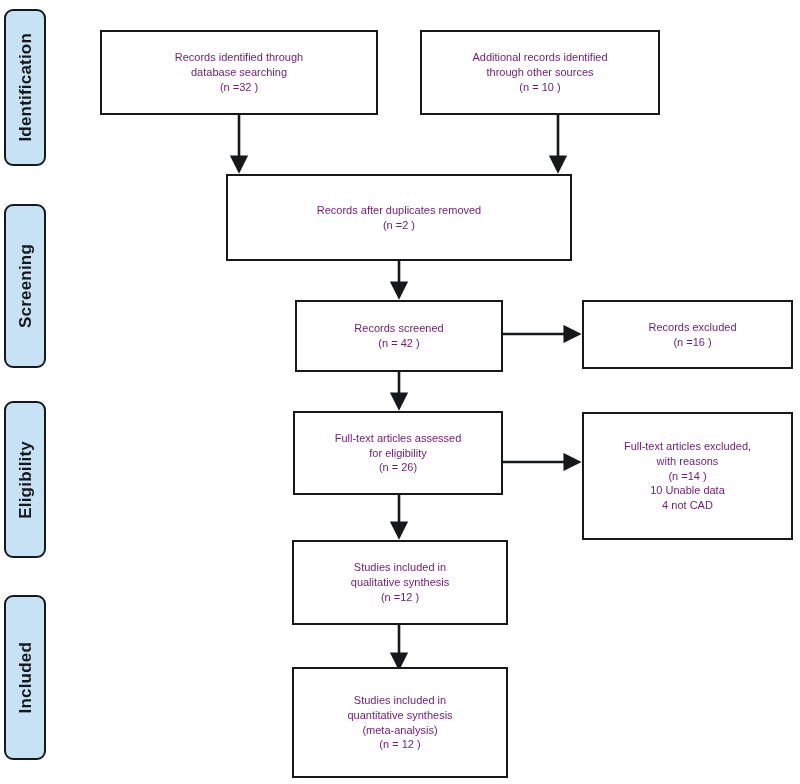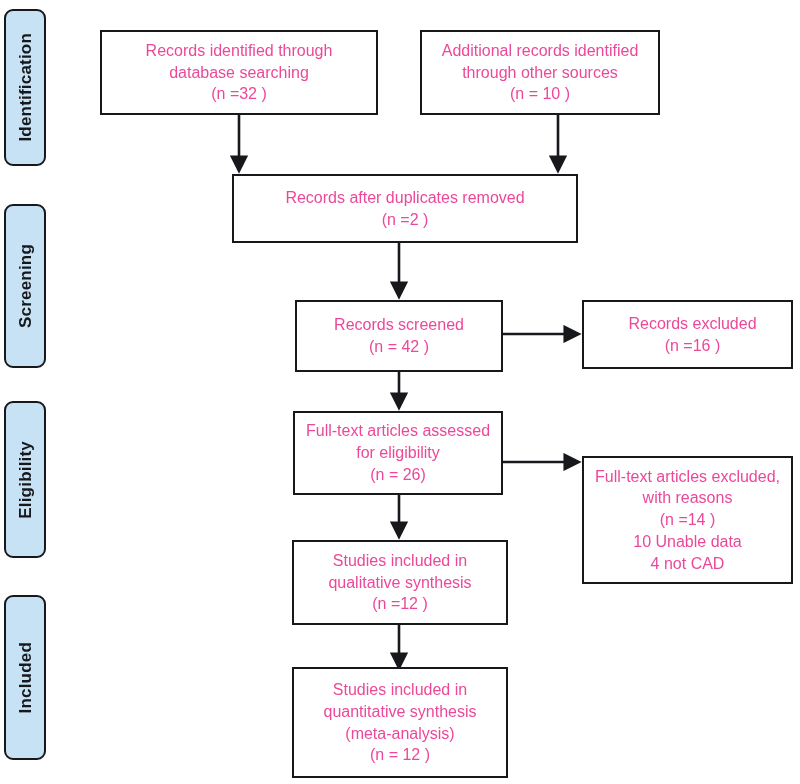--- a/index.html
+++ b/index.html
@@ -44,23 +44,23 @@
     box-sizing: border-box;
     background: #ffffff;
     border: 2.5px solid #16181c;
     display: flex;
     align-items: center;
     justify-content: center;
     text-align: center;
     padding: 2px 6px;
   }
   .flow-box .box-text {
-    font-size: 16px;
+    font-size: 11px;
     font-weight: 400;
-    color: #ec4899;
+    color: #701a75;
     line-height: 1.36;
     white-space: pre-line;
   }
   
   #connectors {
     position: absolute;
     left: 0;
     top: 0;
     width: 800px;
     height: 784px;
@@ -111,42 +111,42 @@
 database searching
 (n =32 )</span>
   </div>
 
   <div class="flow-box" style="left:420px; top:30px; width:240px; height:85px;">
     <span class="box-text">Additional records identified
 through other sources
 (n = 10  )</span>
   </div>
 
-  <div class="flow-box" style="left:232px; top:174px; width:346px; height:69px;">
+  <div class="flow-box" style="left:226px; top:174px; width:346px; height:87px;">
     <span class="box-text">Records after duplicates removed
 (n =2 )</span>
   </div>
 
   <div class="flow-box" style="left:295px; top:300px; width:208px; height:72px;">
     <span class="box-text">Records screened
 (n = 42  )</span>
   </div>
 
   <div class="flow-box" style="left:582px; top:300px; width:211px; height:69px;padding-left:16px;">
     <span class="box-text">Records excluded
 (n =16 )</span>
   </div>
 
   <div class="flow-box" style="left:293px; top:411px; width:210px; height:84px;">
     <span class="box-text">Full-text articles assessed
 for eligibility
 (n = 26)</span>
   </div>
 
-  <div class="flow-box" style="left:582px; top:412px; width:211px; height:128px;margin-top:44px;">
+  <div class="flow-box" style="left:582px; top:412px; width:211px; height:128px;">
     <span class="box-text">Full-text articles excluded,
 with reasons
 (n =14 )
 10 Unable data
 4 not CAD</span>
   </div>
 
   <div class="flow-box" style="left:292px; top:540px; width:216px; height:85px;">
     <span class="box-text">Studies included in
 qualitative synthesis

